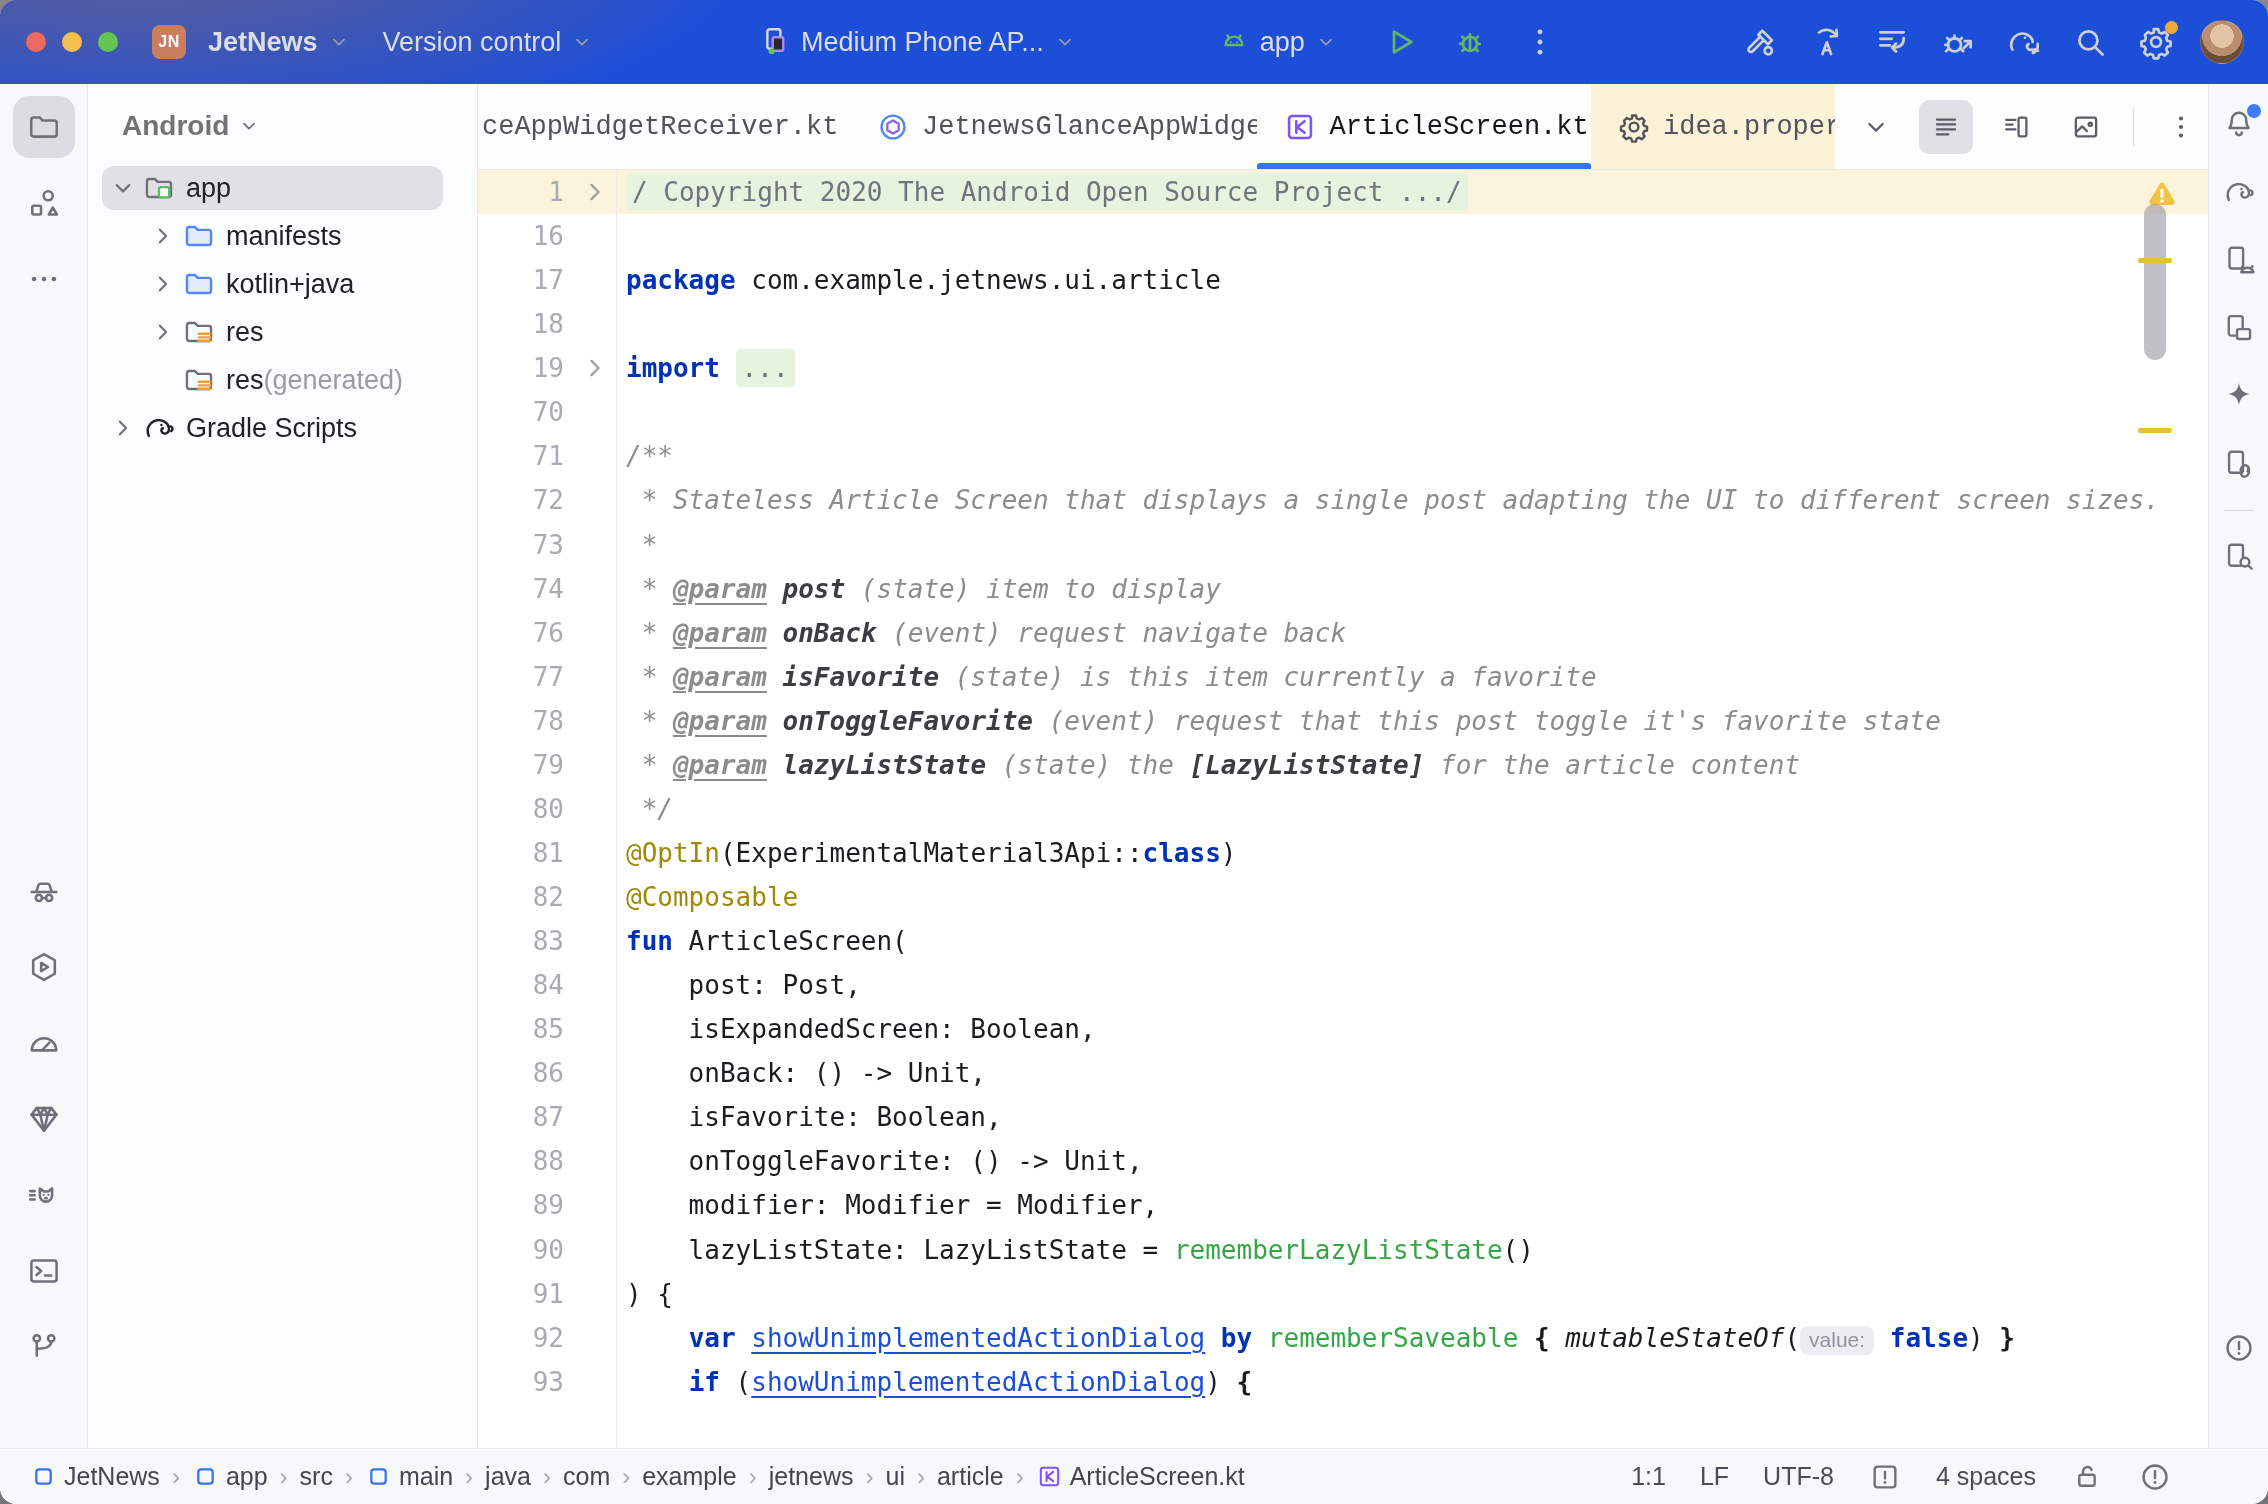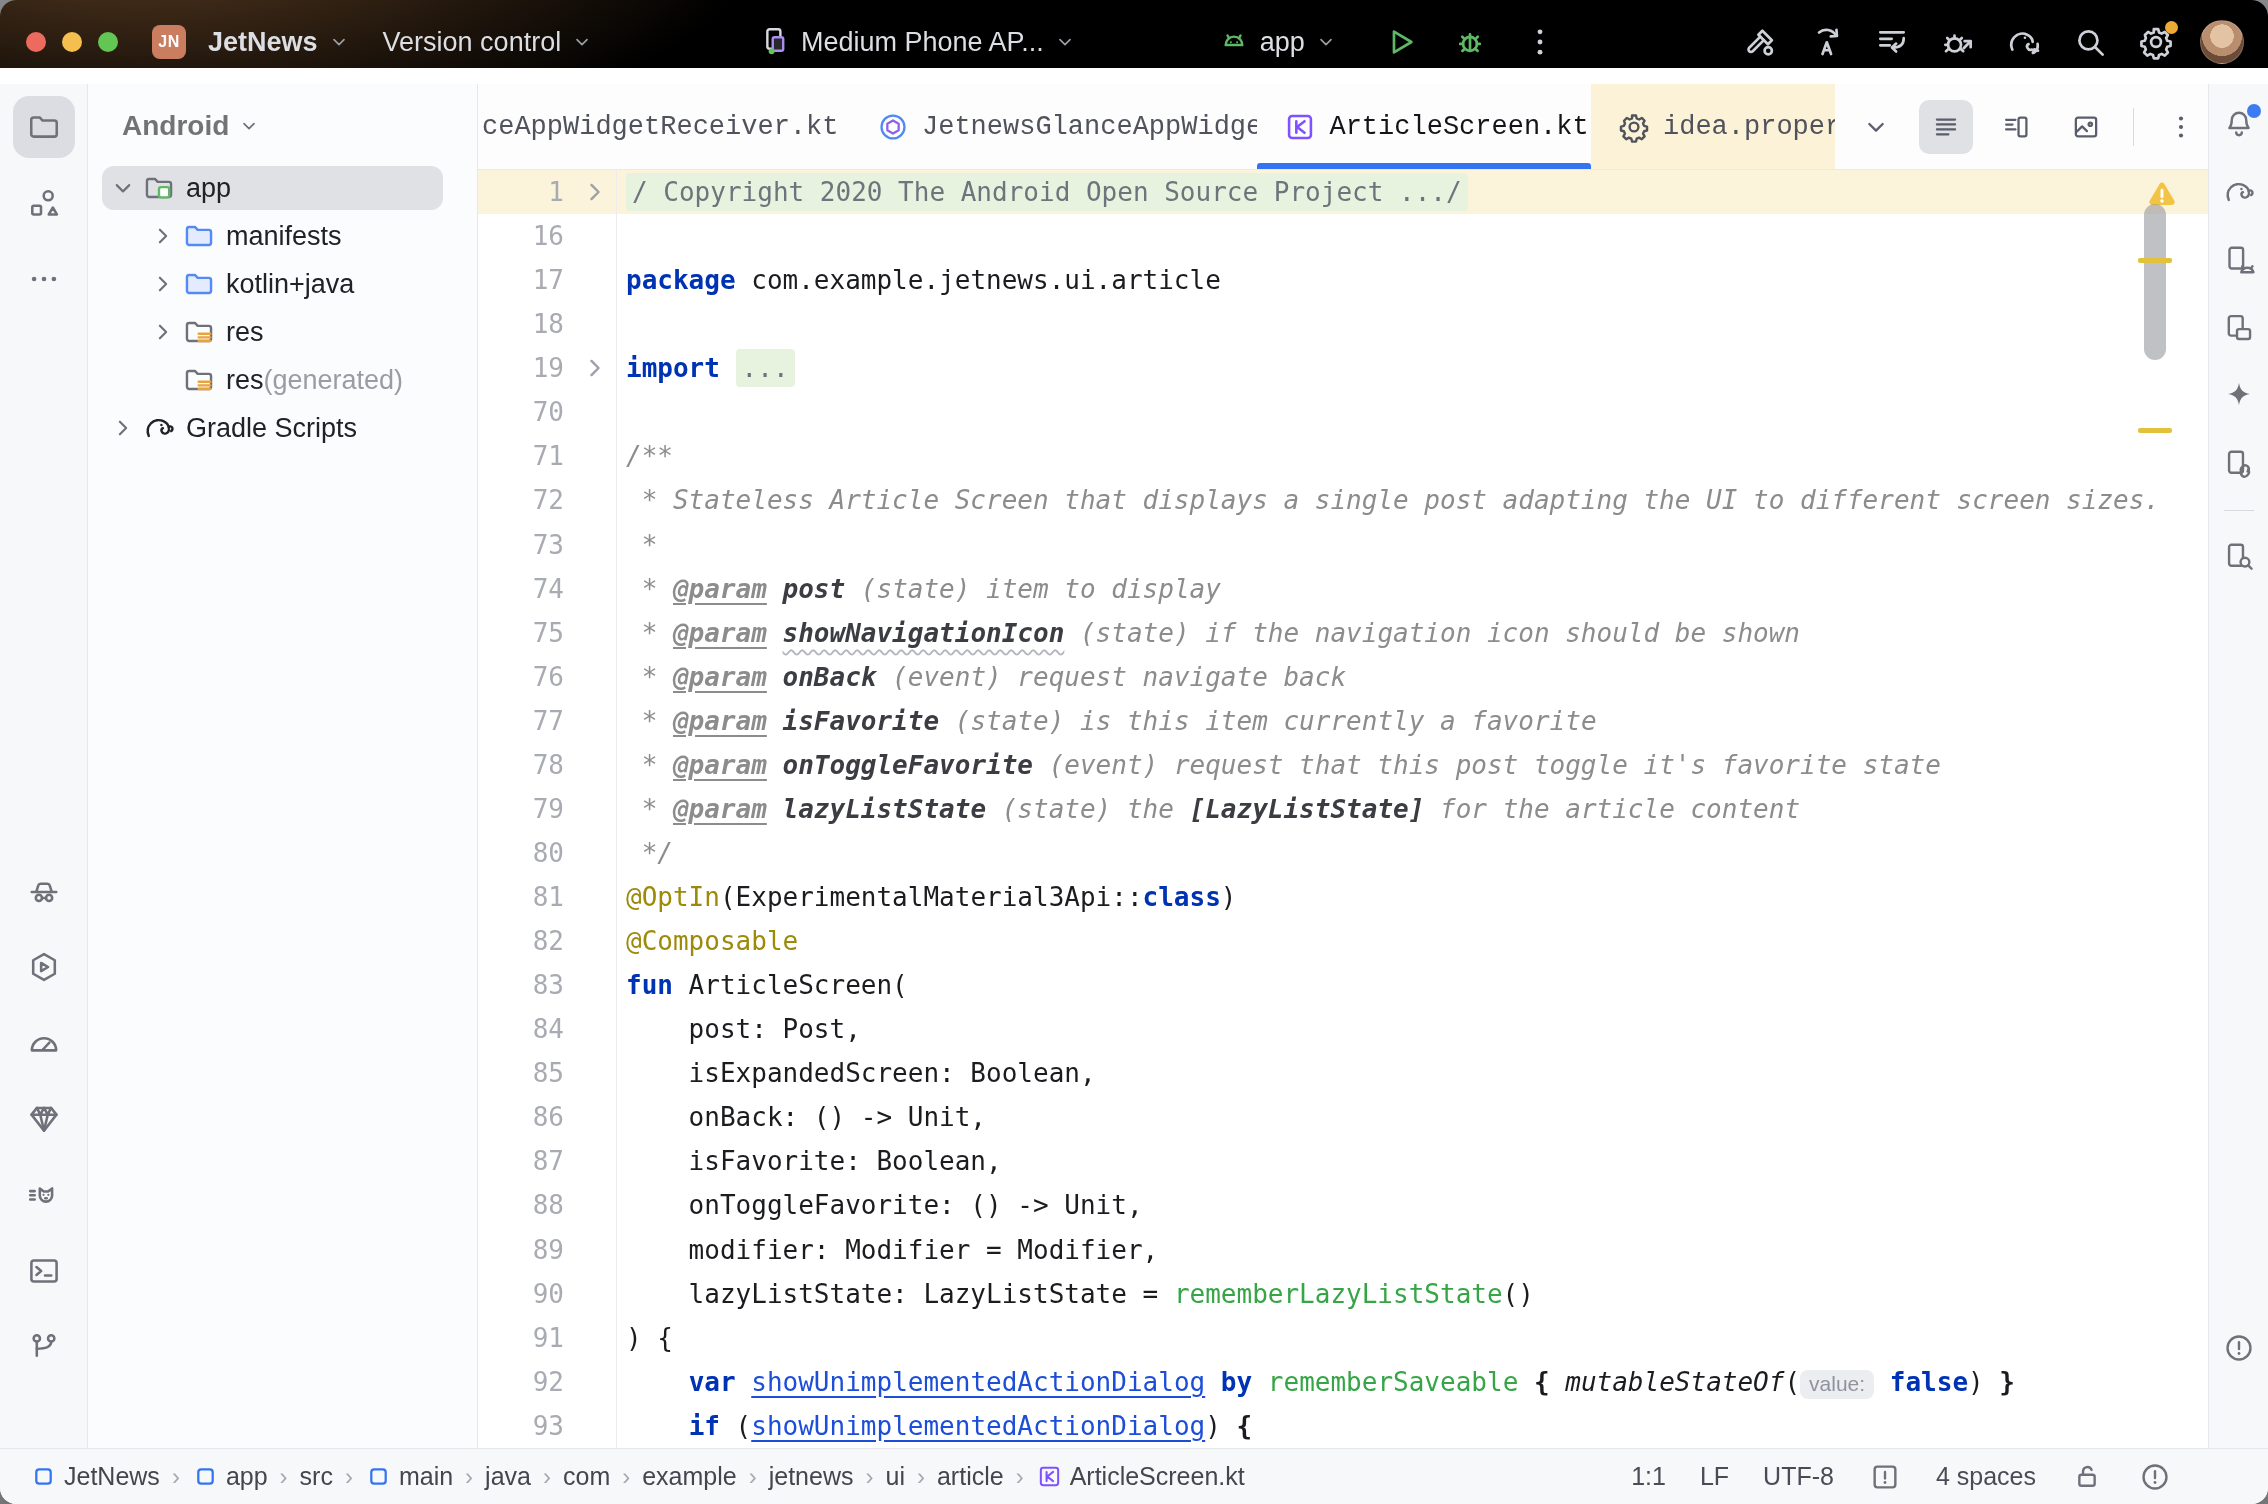--- a/index.html
+++ b/index.html
@@ -1,20 +1,20 @@
 <!DOCTYPE html>
 <html><head>
 <meta charset="utf-8">
 <style>
   * { margin:0; padding:0; box-sizing:border-box; }
   html,body { width:2268px; height:1504px; background:#8f9092; font-family:"Liberation Sans","DejaVu Sans",sans-serif; }
   .window { position:relative; width:2268px; height:1504px; border-radius:16px; overflow:hidden; background:#fff; box-shadow:0 20px 60px rgba(0,0,0,.45); }
 
   
-  .titlebar { position:relative; height:68px; background:#000000; }
+  .titlebar { position:relative; height:84px; background:#1d4ed8; }
   .titlebar::before { content:""; position:absolute; inset:0;
     background:radial-gradient(1000px 340px at 140px -60px, rgba(172,116,66,.50), rgba(172,116,66,0) 62%); }
   .tb-left { position:absolute; left:26px; top:0; height:84px; display:flex; align-items:center; gap:12px; }
   .traffic { display:flex; gap:16px; margin-right:22px; }
   .dot { width:20px; height:20px; border-radius:50%; }
   .jn-badge { width:34px; height:34px; border-radius:8px; background:#cb7d5f; color:#fff; font-weight:700; font-size:16px; display:flex; align-items:center; justify-content:center; letter-spacing:.5px; }
   .tb-btn { display:flex; align-items:center; gap:9px; color:#dcdee3; font-size:27px; background:none; border:none; padding:6px 10px; border-radius:8px; cursor:default; }
   .tb-btn .lbl-strong { font-weight:600; }
   .tb-center { position:absolute; left:748px; top:0; height:84px; display:flex; align-items:center; color:#dcdee3; font-size:27px; }
   .tb-right { position:absolute; right:18px; top:0; height:84px; display:flex; align-items:center; gap:10px; }
@@ -624,25 +624,20 @@
     <span class="ln">73</span>
     <span class="foldcol"></span>
     <span class="codetext"><span class="t-doc"> *</span></span>
   </div>
           <div class="cl ">
     <span class="ln">74</span>
     <span class="foldcol"></span>
     <span class="codetext"><span class="t-doc"> * </span><span class="t-dt">@param</span><span class="t-doc"> </span><span class="t-dv">post</span><span class="t-doc"> (state) item to display</span></span>
   </div>
           <div class="cl ">
-    <span class="ln">75</span>
-    <span class="foldcol"></span>
-    <span class="codetext"><span class="t-doc"> * </span><span class="t-dt">@param</span><span class="t-doc"> </span><span class="t-dvt">showNavigationIcon</span><span class="t-doc"> (state) if the navigation icon should be shown</span></span>
-  </div>
-          <div class="cl ">
     <span class="ln">76</span>
     <span class="foldcol"></span>
     <span class="codetext"><span class="t-doc"> * </span><span class="t-dt">@param</span><span class="t-doc"> </span><span class="t-dv">onBack</span><span class="t-doc"> (event) request navigate back</span></span>
   </div>
           <div class="cl ">
     <span class="ln">77</span>
     <span class="foldcol"></span>
     <span class="codetext"><span class="t-doc"> * </span><span class="t-dt">@param</span><span class="t-doc"> </span><span class="t-dv">isFavorite</span><span class="t-doc"> (state) is this item currently a favorite</span></span>
   </div>
           <div class="cl ">

